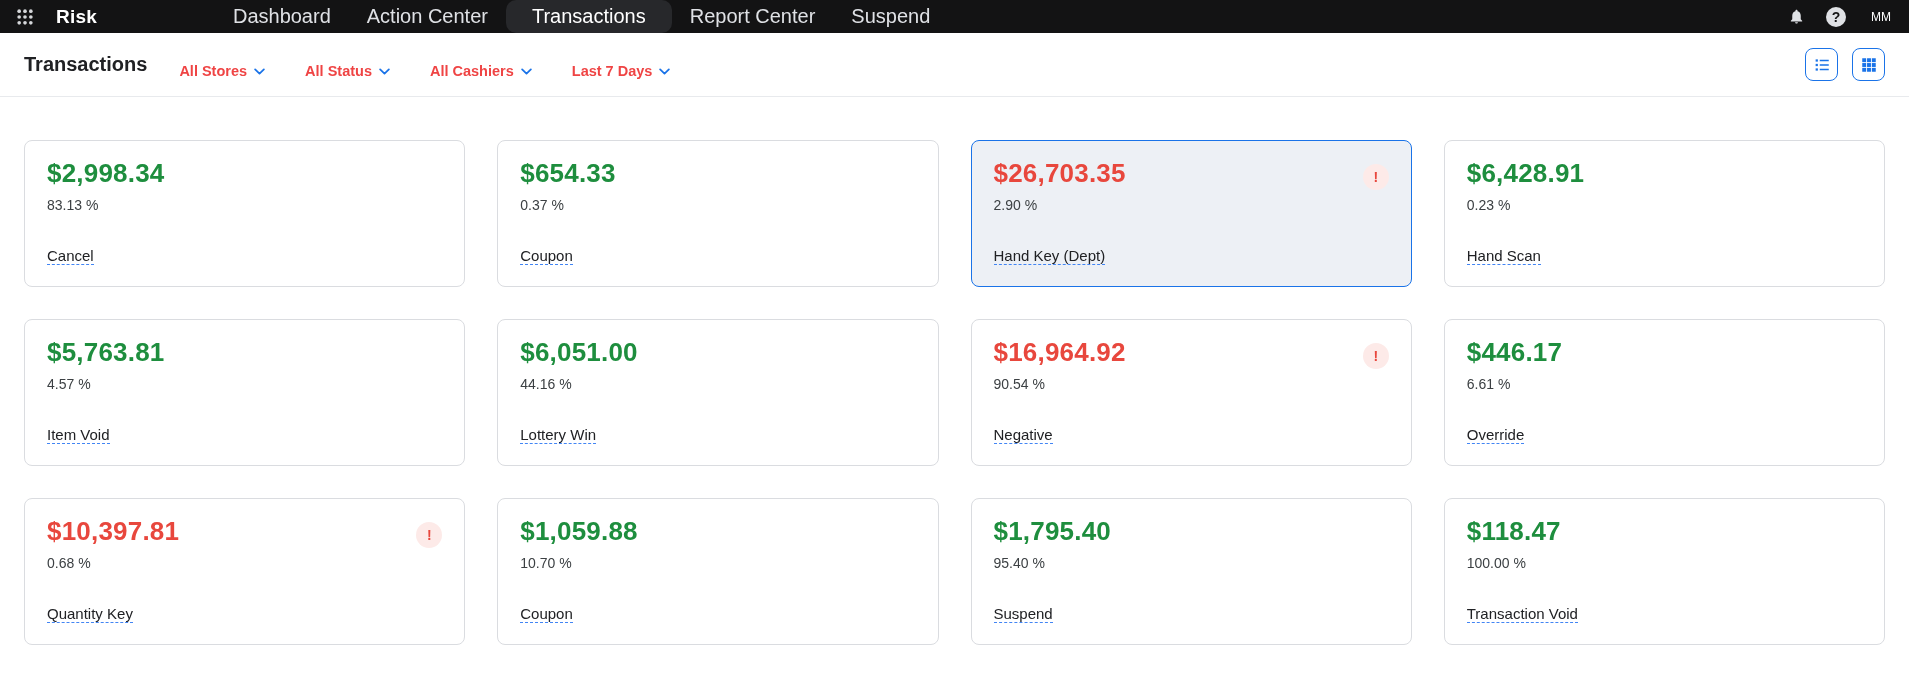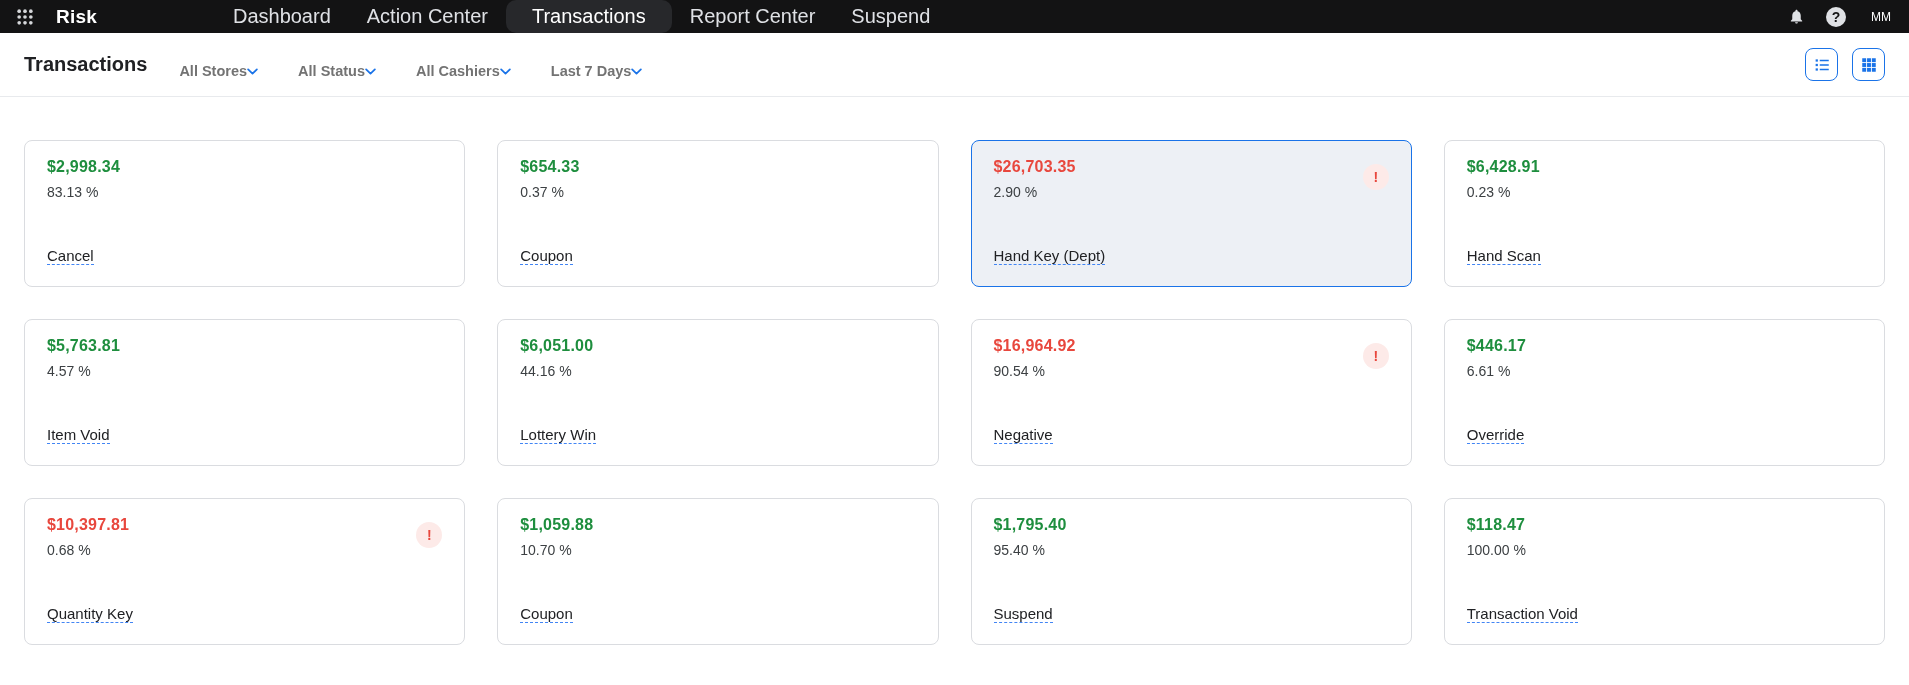--- a/index.html
+++ b/index.html
@@ -62,22 +62,22 @@
   .page-header {
     height: 64px;
     display: flex; align-items: center;
     padding: 0 24px;
     border-bottom: 1px solid #e8eaed;
     background: #ffffff;
   }
   .page-title { font-size: 20px; font-weight: 700; color: #202124; margin-right: 32px; }
   .filters { display: flex; align-items: center; }
   .filter {
-    display: flex; align-items: center; gap: 0;
-    color: #737373; font-size: 14.5px; font-weight: 600;
+    display: flex; align-items: center; gap: 7px;
+    color: #ef4444; font-size: 14.5px; font-weight: 600;
     margin-right: 40px; cursor: pointer; white-space: nowrap; margin-top: 13px;
   }
   .view-toggles { margin-left: auto; display: flex; gap: 14px; }
   .toggle-btn {
     width: 33px; height: 33px;
     background: #ffffff;
     border: 1px solid #1a73e8;
     border-radius: 8px;
     display: flex; align-items: center; justify-content: center;
     cursor: pointer; padding: 0;
@@ -98,21 +98,21 @@
     border-radius: 8px;
     padding: 17px 22px 21px 22px;
     display: flex;
     flex-direction: column;
     cursor: pointer;
   }
   .card.selected {
     border: 1.5px solid #1a73e8;
     background: #edf0f5;
   }
-  .card .amount { font-size: 16px; font-weight: 700; letter-spacing: .2px; }
+  .card .amount { font-size: 26px; font-weight: 700; letter-spacing: .2px; }
   .card.green .amount { color: #1e8e3e; }
   .card.red .amount { color: #e8473d; }
   .card .percent { font-size: 14px; color: #3c4043; margin-top: 8px; }
   .card .label-row { margin-top: auto; }
   .card .label {
     display: inline-block;
     font-size: 15px; font-weight: 500; color: #202124;
     border-bottom: 1px dashed #4285f4;
   }
   .badge {

